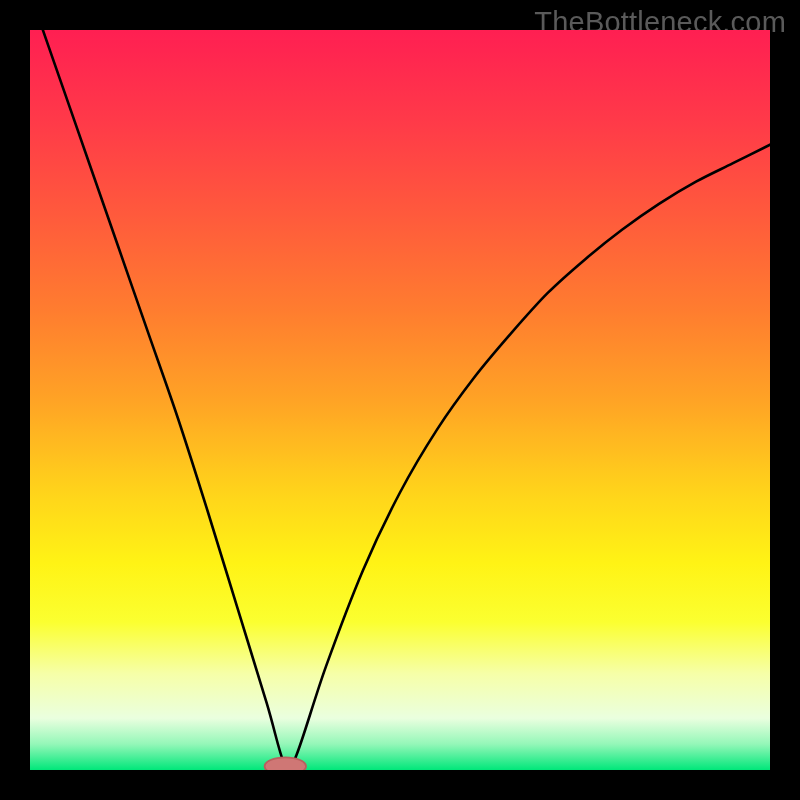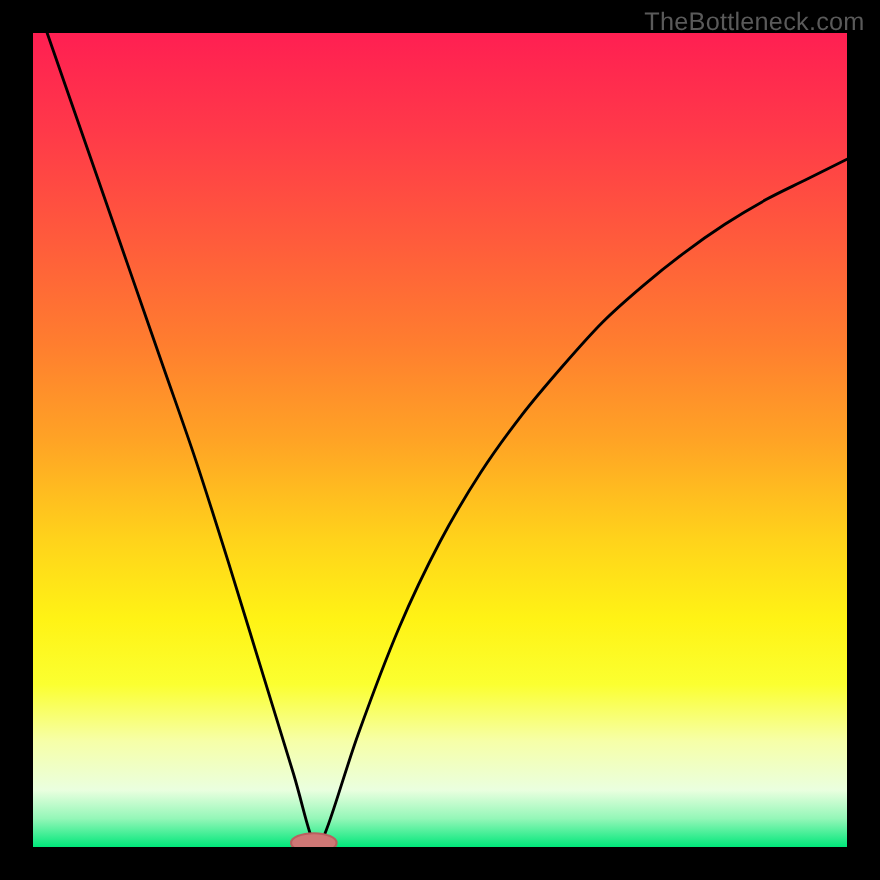--- a/index.html
+++ b/index.html
@@ -14,21 +14,21 @@
     width: 800px;
     height: 800px;
     background: #000000;
     position: relative;
   }
   .watermark {
     position: absolute;
     top: 6px;
     right: 14px;
     color: #5a5a5a;
-    font-size: 23px;
+    font-size: 29px;
     font-weight: 500;
     letter-spacing: 0.2px;
   }
   .plot {
     position: absolute;
     left: 30px;
     top: 30px;
     width: 740px;
     height: 740px;
   }

